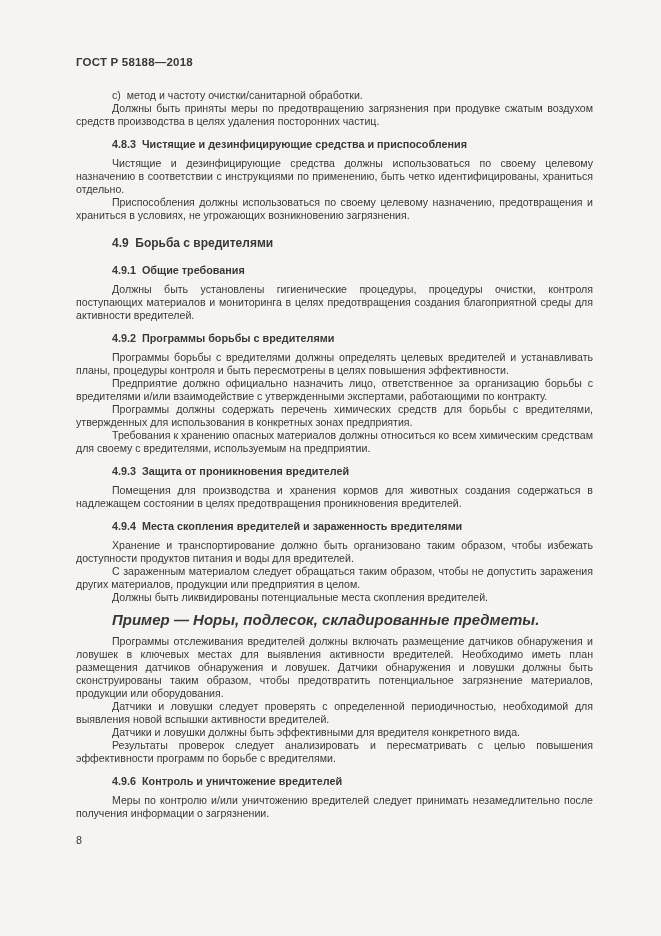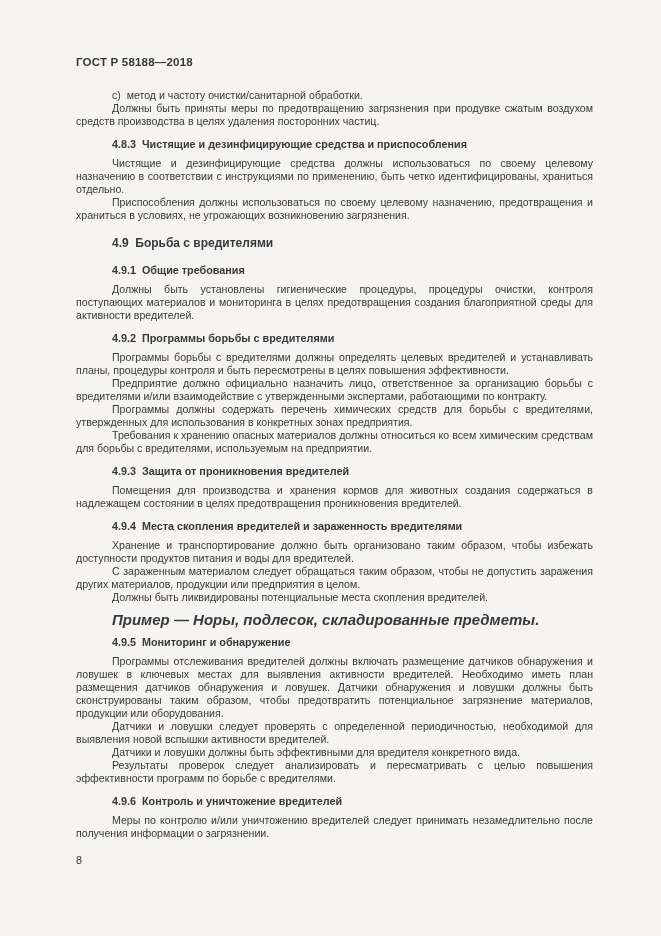--- a/index.html
+++ b/index.html
@@ -79,29 +79,28 @@
       <p class="block heading"><span class="num">4.8.3</span>Чистящие и дезинфицирующие средства и приспособления</p>
       <p class="block paragraph">Чистящие и дезинфицирующие средства должны использоваться по своему целевому назначению в соответствии с инструкциями по применению, быть четко идентифицированы, храниться отдельно.</p>
       <p class="block paragraph">Приспособления должны использоваться по своему целевому назначению, предотвращения и храниться в условиях, не угрожающих возникновению загрязнения.</p>
       <p class="block section-heading"><span class="num">4.9</span>Борьба с вредителями</p>
       <p class="block heading"><span class="num">4.9.1</span>Общие требования</p>
       <p class="block paragraph">Должны быть установлены гигиенические процедуры, процедуры очистки, контроля поступающих материалов и мониторинга в целях предотвращения создания благоприятной среды для активности вредителей.</p>
       <p class="block heading"><span class="num">4.9.2</span>Программы борьбы с вредителями</p>
       <p class="block paragraph">Программы борьбы с вредителями должны определять целевых вредителей и устанавливать планы, процедуры контроля и быть пересмотрены в целях повышения эффективности.</p>
       <p class="block paragraph">Предприятие должно официально назначить лицо, ответственное за организацию борьбы с вредителями и/или взаимодействие с утвержденными экспертами, работающими по контракту.</p>
       <p class="block paragraph">Программы должны содержать перечень химических средств для борьбы с вредителями, утвержденных для использования в конкретных зонах предприятия.</p>
-      <p class="block paragraph">Требования к хранению опасных материалов должны относиться ко всем химическим средствам для борьбы с вредителями, используемым на предприятии.</p>
+      <p class="block paragraph">Требования к хранению опасных материалов должны относиться ко всем химическим средствам для своему с вредителями, используемым на предприятии.</p>
       <p class="block heading"><span class="num">4.9.3</span>Защита от проникновения вредителей</p>
       <p class="block paragraph">Помещения для производства и хранения кормов для животных создания содержаться в надлежащем состоянии в целях предотвращения проникновения вредителей.</p>
       <p class="block heading"><span class="num">4.9.4</span>Места скопления вредителей и зараженность вредителями</p>
       <p class="block paragraph">Хранение и транспортирование должно быть организовано таким образом, чтобы избежать доступности продуктов питания и воды для вредителей.</p>
       <p class="block paragraph">С зараженным материалом следует обращаться таким образом, чтобы не допустить заражения других материалов, продукции или предприятия в целом.</p>
       <p class="block paragraph">Должны быть ликвидированы потенциальные места скопления вредителей.</p>
       <p class="block example">Пример — Норы, подлесок, складированные предметы.</p>
-      <p class="block heading"><span class="num">4.9.5</span>Мониторинг и обнаружение</p>
       <p class="block paragraph">Программы отслеживания вредителей должны включать размещение датчиков обнаружения и ловушек в ключевых местах для выявления активности вредителей. Необходимо иметь план размещения датчиков обнаружения и ловушек. Датчики обнаружения и ловушки должны быть сконструированы таким образом, чтобы предотвратить потенциальное загрязнение материалов, продукции или оборудования.</p>
       <p class="block paragraph">Датчики и ловушки следует проверять с определенной периодичностью, необходимой для выявления новой вспышки активности вредителей.</p>
       <p class="block paragraph">Датчики и ловушки должны быть эффективными для вредителя конкретного вида.</p>
       <p class="block paragraph">Результаты проверок следует анализировать и пересматривать с целью повышения эффективности программ по борьбе с вредителями.</p>
       <p class="block heading"><span class="num">4.9.6</span>Контроль и уничтожение вредителей</p>
       <p class="block paragraph">Меры по контролю и/или уничтожению вредителей следует принимать незамедлительно после получения информации о загрязнении.</p>
     </div>
 
   <div class="block page-number">8</div>
 </div>

